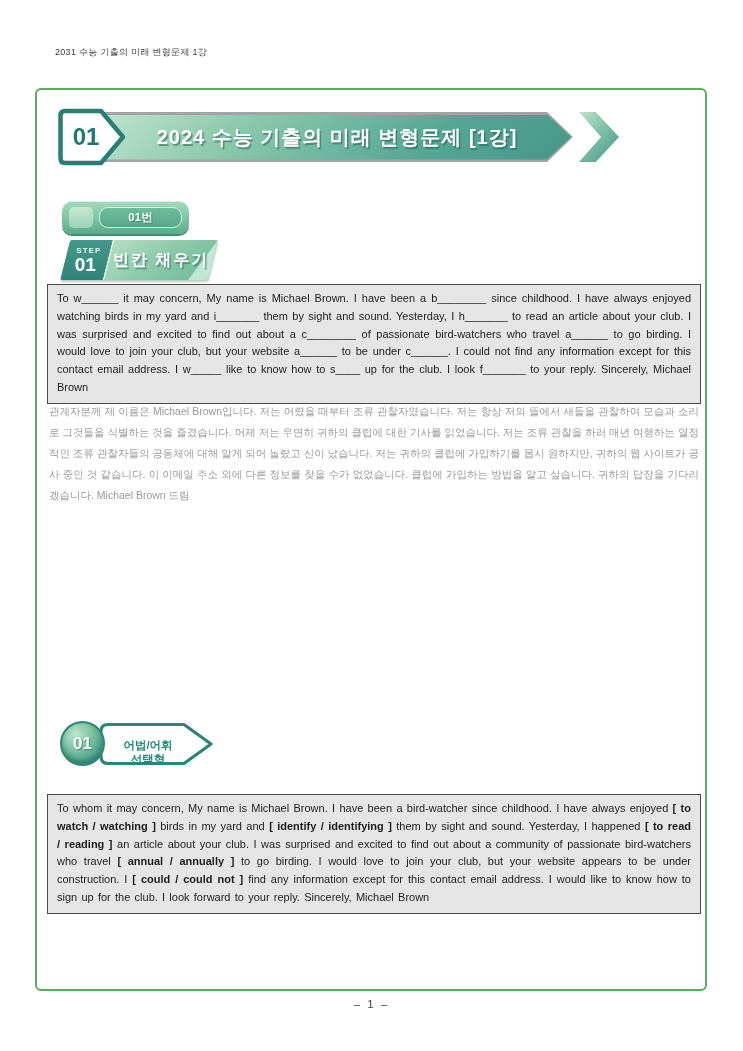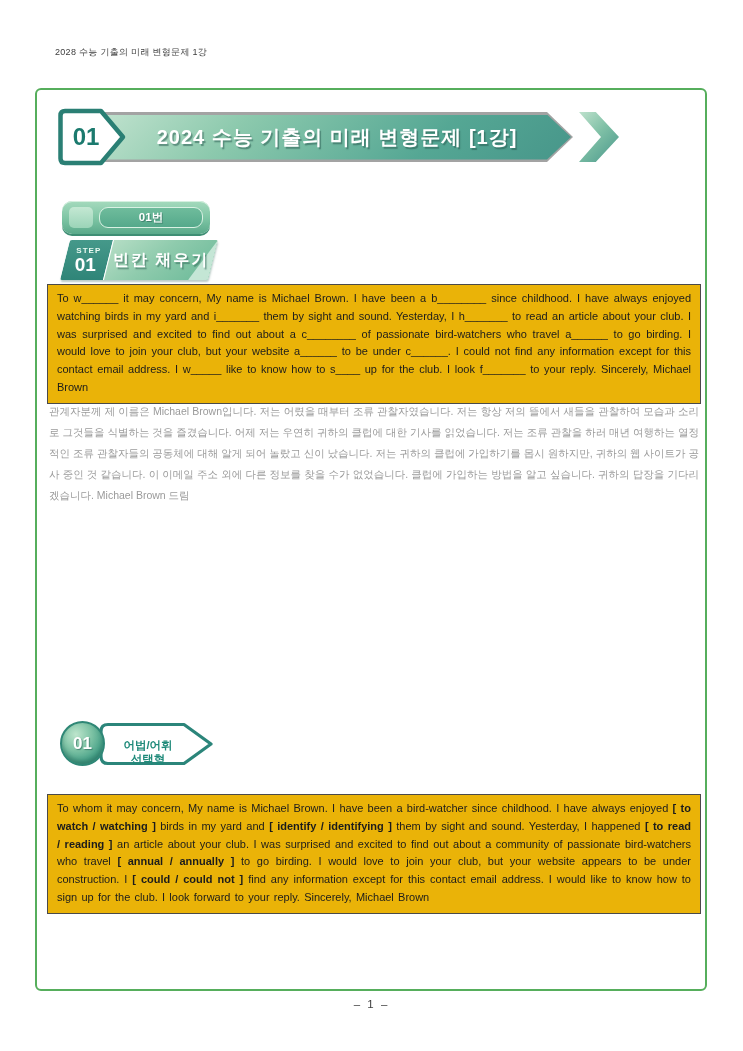--- a/index.html
+++ b/index.html
@@ -49,21 +49,21 @@
     color: #1b7a6e; font-weight: bold; font-size: 24px;
   }
   .banner-chevron {
     position: absolute; left: 522px; top: 4px; width: 40px; height: 50px;
     background: linear-gradient(135deg, #bfe2cd 0%, #7fc0a6 45%, #47968a 100%);
     clip-path: polygon(0 0, 42% 0, 100% 50%, 42% 100%, 0 100%, 55% 50%);
   }
 
   
   .q-button {
-    position: absolute; left: 25px; top: 111px; width: 148px; height: 33px;
+    position: absolute; left: 25px; top: 111px; width: 127px; height: 33px;
     border-radius: 10px;
     background: linear-gradient(180deg, #a5dabd 0%, #7cc4a3 55%, #5aa98a 100%);
     box-shadow: 0 2px 0 #3f8e74, inset 0 1px 0 #d6f0e0;
     display: flex; align-items: center; padding: 5px 7px;
   }
   .q-button-square {
     width: 24px; height: 21px; border-radius: 5px;
     background: linear-gradient(180deg, #c4e8d3, #9bd4b8);
     flex: 0 0 auto;
   }
@@ -106,21 +106,21 @@
   }
   .step-num { color: #ffffff; font-size: 19px; font-weight: bold; line-height: 20px; }
   .step-title {
     color: #ffffff; font-weight: bold; font-size: 16px; letter-spacing: 2px;
     text-shadow: 1.5px 1.5px 1px rgba(50,100,85,0.55); white-space: nowrap; z-index: 1;
   }
 
   
   .passage-box {
     position: absolute; left: 10px; width: 654px;
-    border: 1.3px solid #4a4a4a; background: #eab308;
+    border: 1.3px solid #4a4a4a; background: #e5e5e5;
     padding: 5px 9px 6px 9px;
     font-size: 11px; line-height: 17.8px; color: #1c1c1c;
     text-align: justify; word-spacing: 1.2px;
   }
   .passage-fill { top: 194px; }
   .passage-choice { top: 704px; }
   .bold-seg { font-weight: bold; }
 
   
   .korean-translation {
@@ -154,21 +154,21 @@
   .page-number {
     position: absolute; left: 0; top: 998px; width: 100%;
     text-align: center; font-size: 11.5px; color: #3f3f3f; letter-spacing: 2px;
   }
 </style>
 </head>
 <body>
 
 <div class="page">
 
-  <div class="page-header">2028 수능 기출의 미래 변형문제 1강</div>
+  <div class="page-header">2031 수능 기출의 미래 변형문제 1강</div>
 
   <div class="frame">
 
     <div class="banner">
       <div class="banner-body">
         <div class="banner-body-inner">
           <div class="banner-title">2024 수능 기출의 미래 변형문제 [1강]</div>
         </div>
       </div>
       <div class="banner-num">

